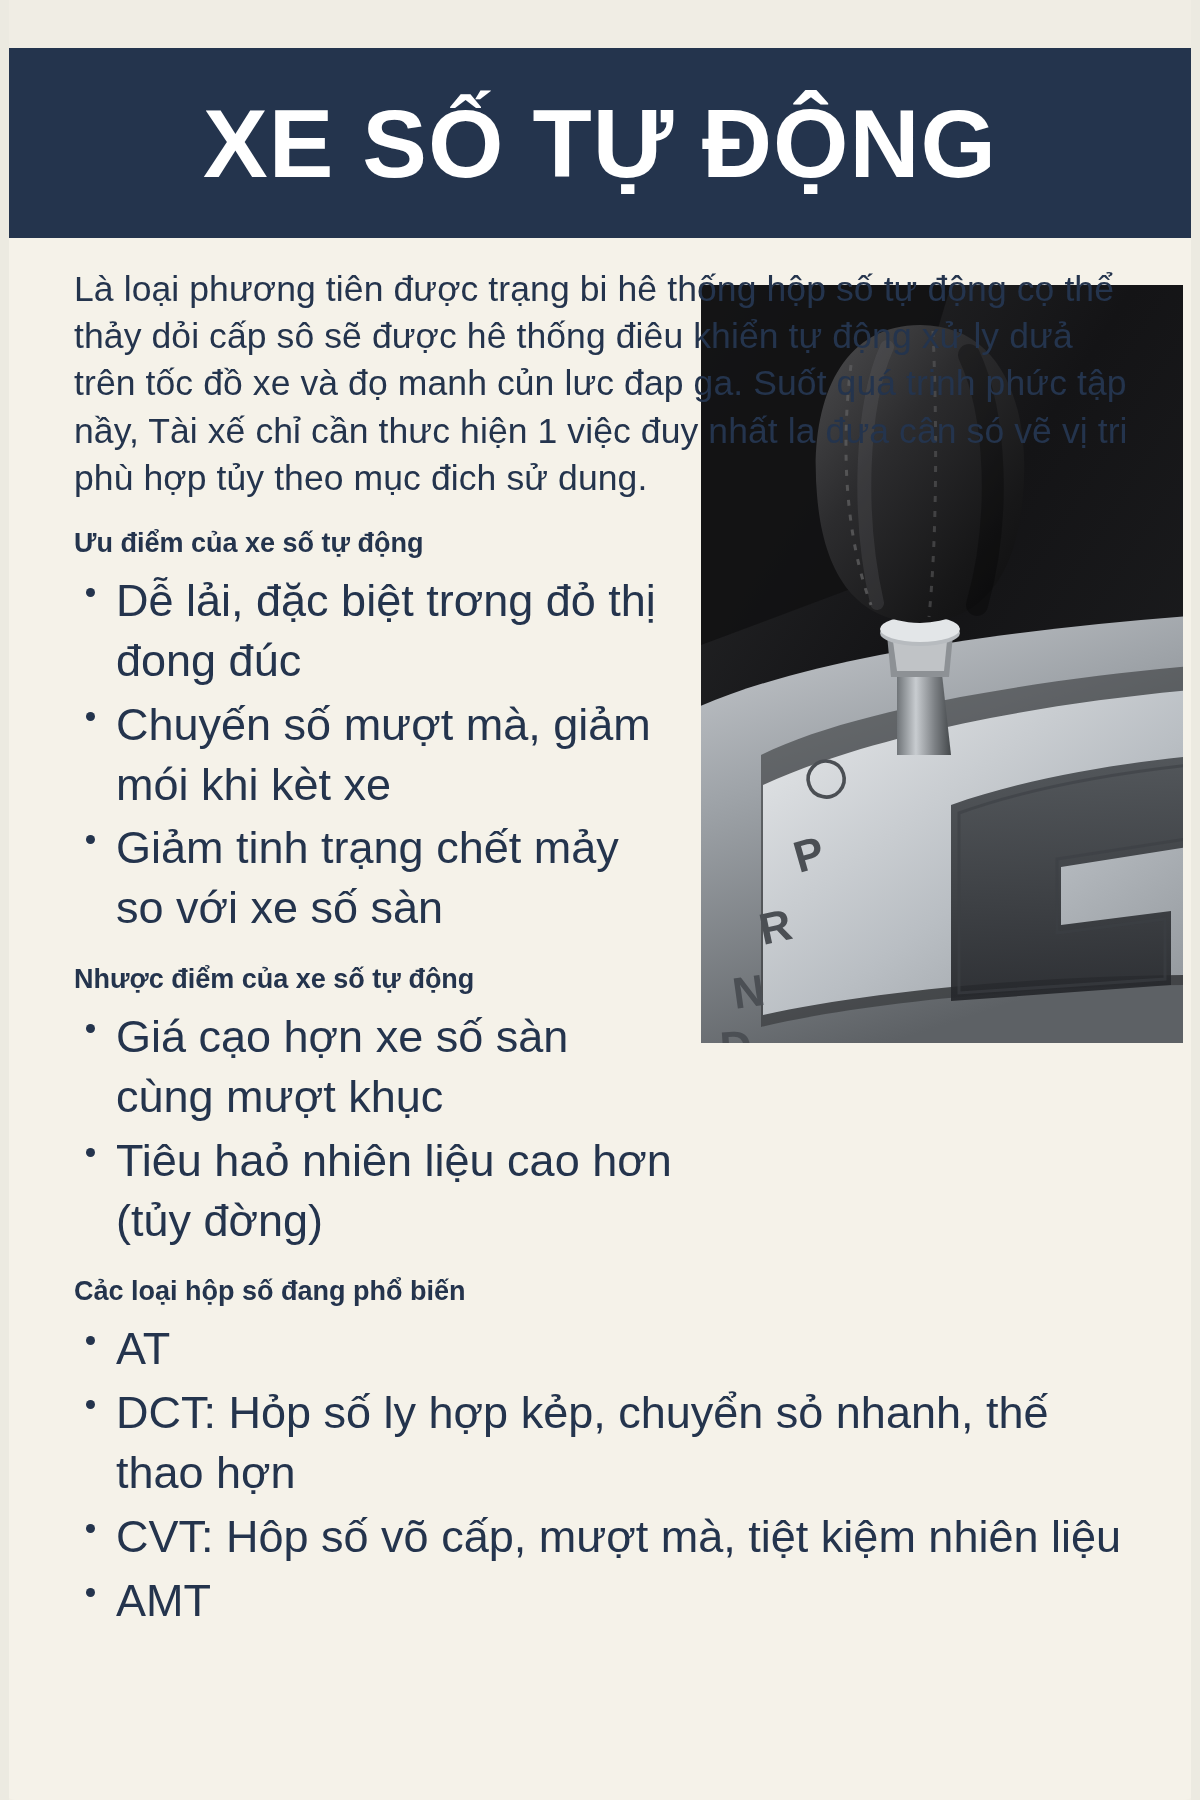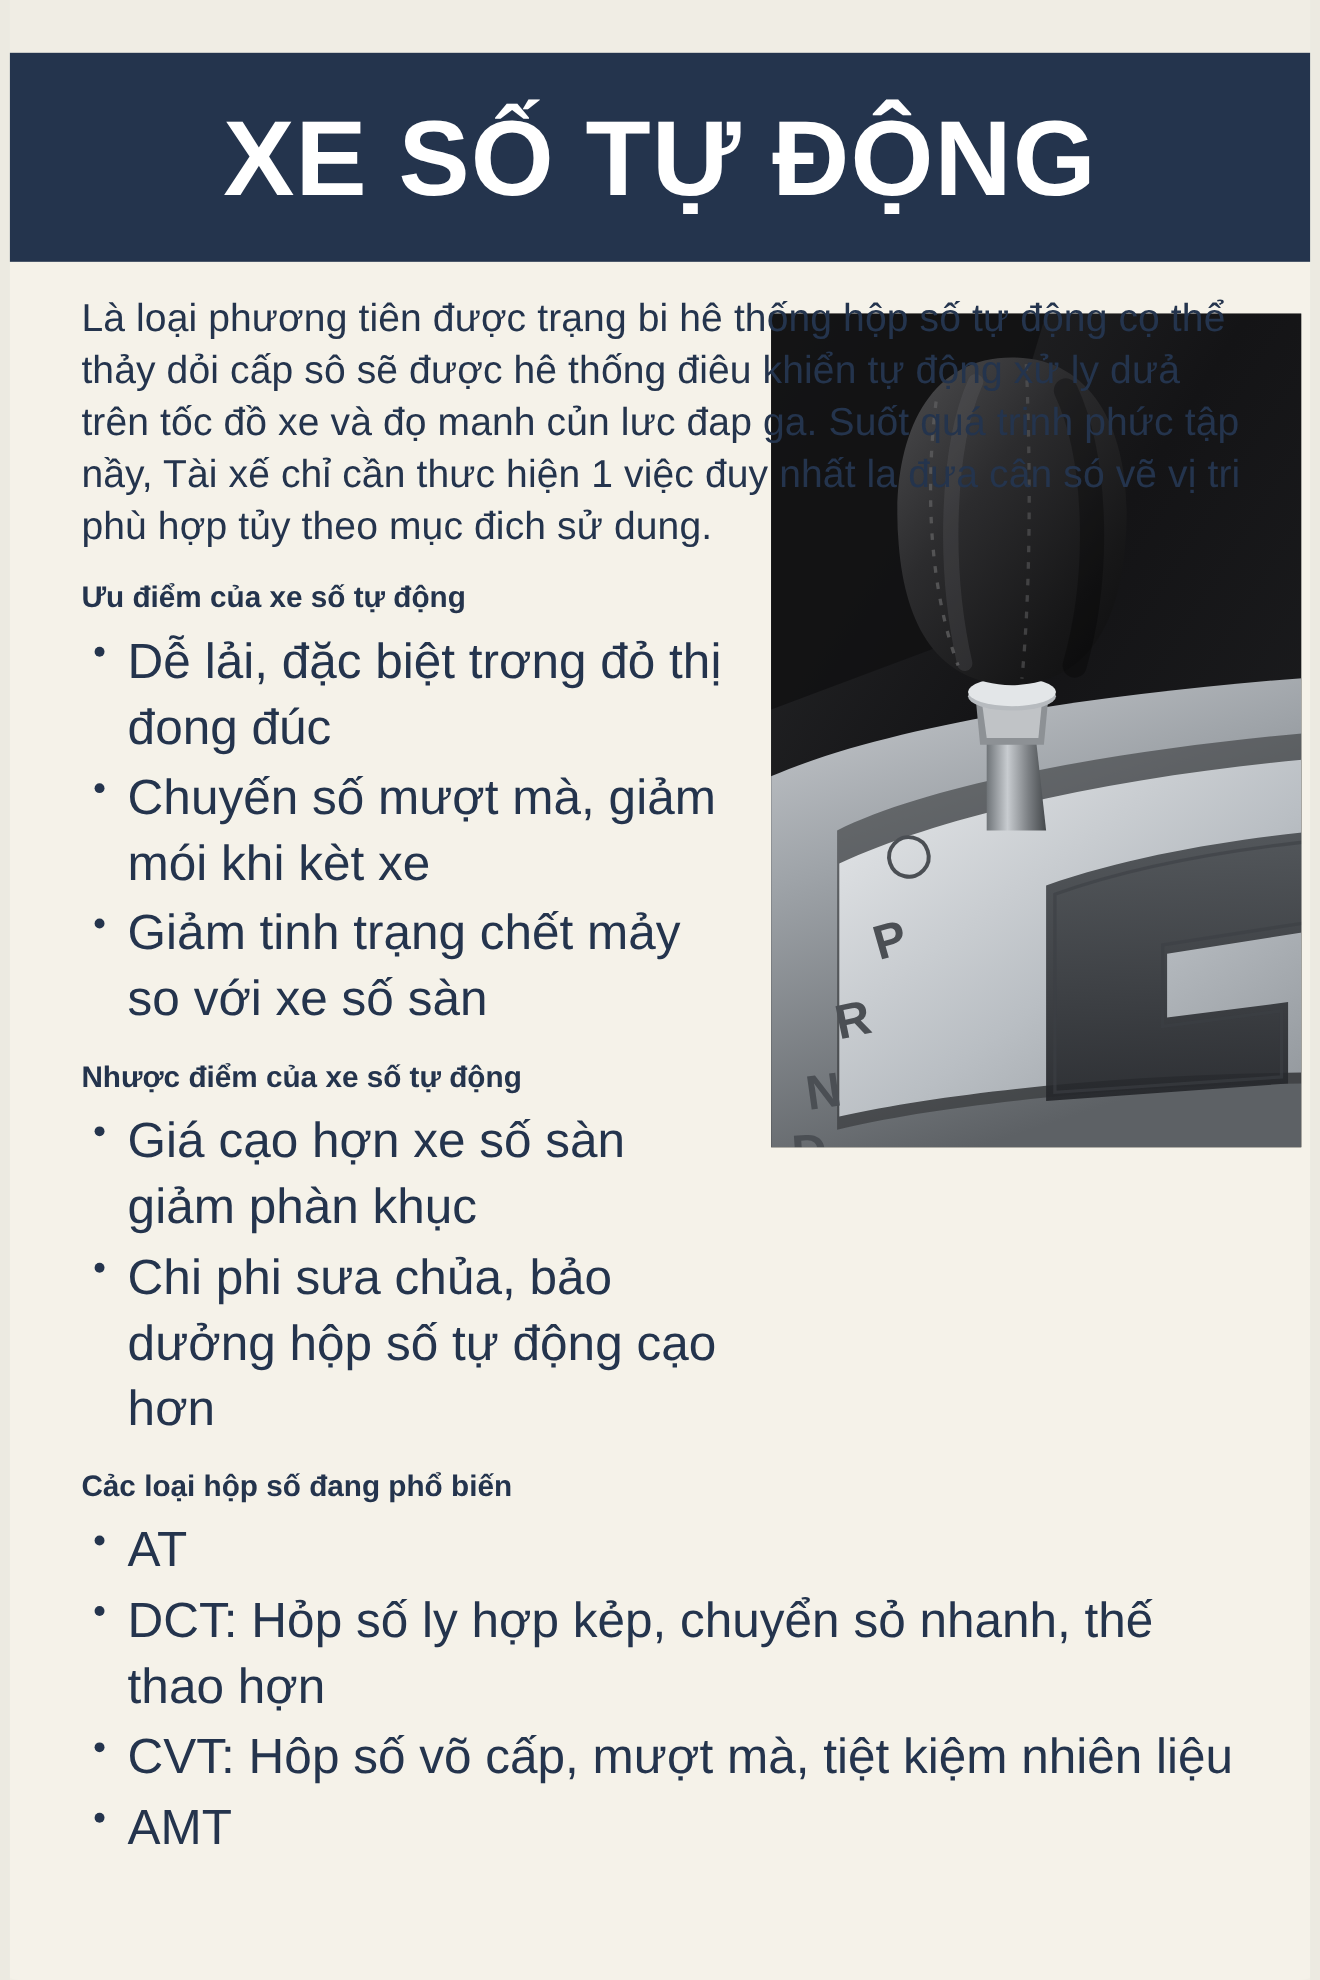--- a/index.html
+++ b/index.html
@@ -231,22 +231,22 @@
 
     <h2 class="section-head">Ưu điểm của xe số tự động</h2>
     <ul class="bullets narrow">
       <li>Dễ lải, đặc biệt trơng đỏ thị đong đúc</li>
       <li>Chuyến số mượt mà, giảm mói khi kèt xe</li>
       <li>Giảm tinh trạng chết mảy so với xe số sàn</li>
     </ul>
 
     <h2 class="section-head">Nhược điểm của xe số tự động</h2>
     <ul class="bullets narrow">
-      <li>Giá cạo hợn xe số sàn giảm phàn khục</li>
-      <li>Chi phi sưa chủa, bảo dưởng hộp số tự động cạo hơn</li>
+      <li>Giá cạo hợn xe số sàn cùng mượt khục</li>
+      <li>Tiêu haỏ nhiên liệu cao hơn (tủy đờng)</li>
     </ul>
 
     <h2 class="section-head">Cảc loại hộp số đang phổ biến</h2>
     <ul class="bullets wide footer-list">
       <li>AT</li>
       <li>DCT: Hỏp số ly hợp kẻp, chuyển sỏ nhanh, thế thao hợn</li>
       <li>CVT: Hôp số võ cấp, mượt mà, tiệt kiệm nhiên liệu</li>
       <li>AMT</li>
     </ul>
 

